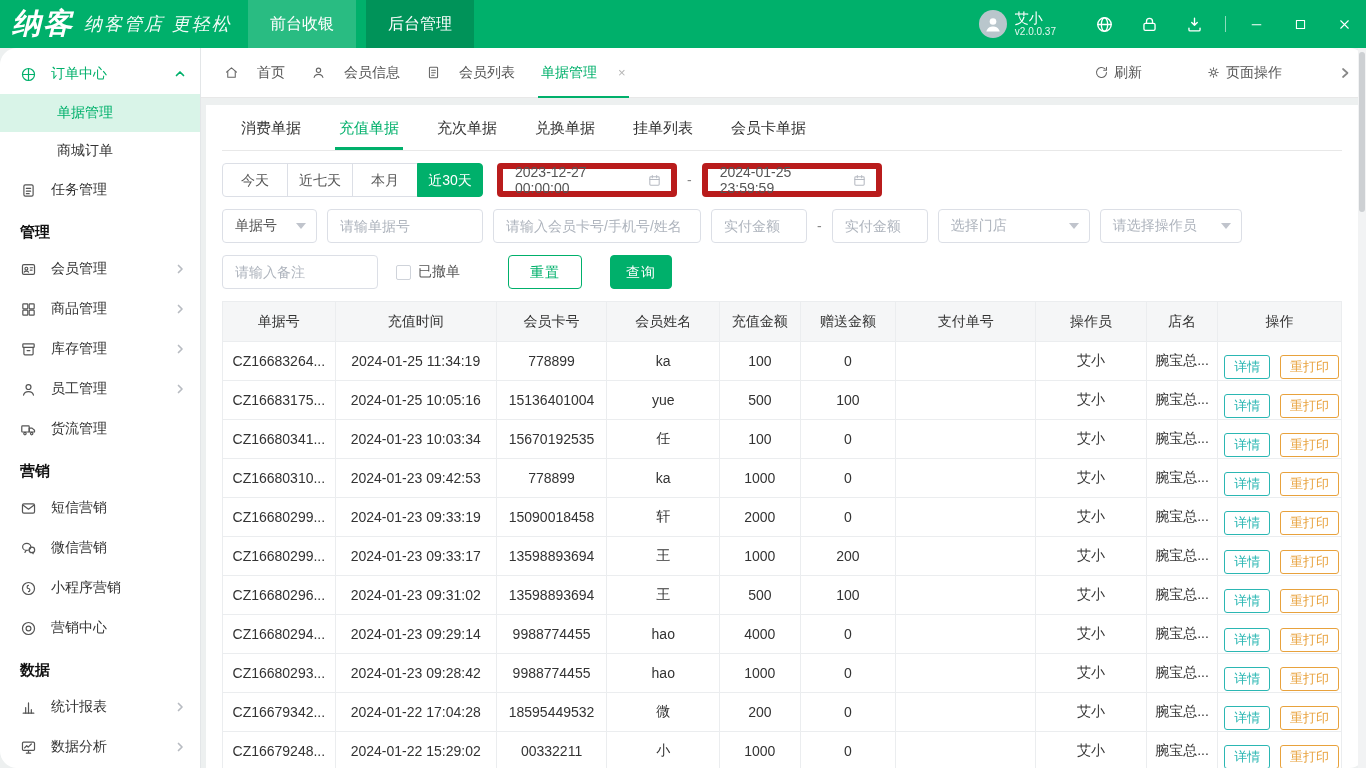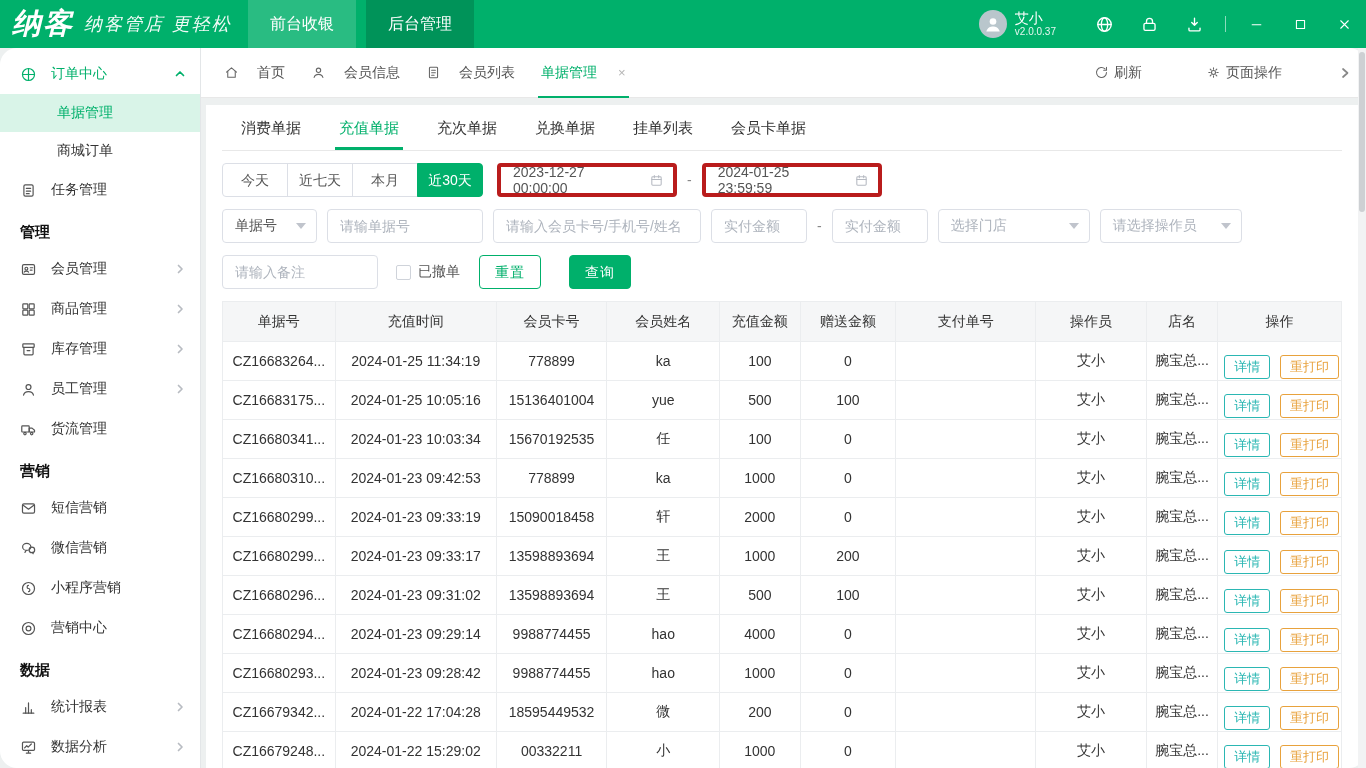--- a/index.html
+++ b/index.html
@@ -67,37 +67,37 @@
   .doc-tab.active::after { content:""; position:absolute; left:15px; right:15px; bottom:0; height:3px; background:var(--primary,#00b06b); }
 
   .frow { display:flex; align-items:center; margin-top:12px; flex-shrink:0; }
   .frow > * { margin-right:10px; }
   .range-group { display:flex; margin-right:14px; }
   .range-btn { width:66px; height:34px; line-height:32px; text-align:center; border:1px solid #dcdfe6; background:#fff; color:#555; margin-left:-1px; cursor:pointer; font-size:14px; }
   .range-btn:first-child { margin-left:0; border-radius:4px 0 0 4px; }
   .range-btn:last-child { border-radius:0 4px 4px 0; }
   .range-btn.active { background:var(--primary,#00b06b); border-color:var(--primary,#00b06b); color:#fff; position:relative; }
 
-  .date-input { width:180px; height:34px; border:4px solid #b91c1c; border-radius:4px; display:flex; align-items:center; padding:0 9px 0 12px; color:#555; background:#fff; cursor:pointer;gap:33px; }
+  .date-input { width:180px; height:34px; border:6px solid #b91c1c; border-radius:4px; display:flex; align-items:center; padding:0 9px 0 12px; color:#555; background:#fff; cursor:pointer;gap:33px; }
   .date-input .txt { flex:1; font-size:14px; }
   .date-input .ic { width:15px; height:15px; color:#b6bac2; }
   .dash { color:#888; }
 
   .f-input { height:34px; border:1px solid #dcdfe6; border-radius:4px; padding:0 12px; font-size:14px; color:#333; outline:none; background:#fff; }
   .f-input::placeholder { color:#aeb4bd; }
   .f-select { height:34px; border:1px solid #dcdfe6; border-radius:4px; display:flex; align-items:center; justify-content:space-between; padding:0 10px 0 12px; background:#fff; cursor:pointer; }
   .f-select .label { font-size:14px; }
   .f-select .label.val { color:#555; }
   .f-select .label.ph { color:#aeb4bd; }
   .sel-arrow { width:0; height:0; border-left:5px solid transparent; border-right:5px solid transparent; border-top:6px solid #c0c4cc; margin-left:8px; }
 
   .cbx-wrap { display:flex; align-items:center; gap:7px; margin:0 16px 0 8px; color:#555; }
   .cbx { width:15px; height:15px; border:1px solid #cfd3da; border-radius:2px; background:#fff; cursor:pointer; }
   .btn { height:34px; border-radius:4px; font-size:14px; cursor:pointer; text-align:center; line-height:32px; letter-spacing:1px; }
-  .btn-reset { width:62px; border:1px solid var(--primary,#00b06b); color:var(--primary,#00b06b); background:#fff; margin-left:3px; }
+  .btn-reset { width:74px; border:1px solid var(--primary,#00b06b); color:var(--primary,#00b06b); background:#fff; margin-left:32px; }
   .btn-query { width:62px; border:1px solid var(--primary,#00b06b); background:var(--primary,#00b06b); color:#fff; margin-left:18px; }
 
   
   .table-wrap { margin-top:12px; flex:1; overflow:hidden; }
   table { width:100%; border-collapse:collapse; table-layout:fixed; }
   th, td { border:1px solid #ebedef; height:39px; text-align:center; font-size:14px; padding:0 6px; white-space:nowrap; overflow:hidden; color:#333; }
   th { background:#f5f6f7; height:40px; font-weight:400; }
   .tag-btn { display:inline-block; padding:3px 9px; border-radius:3px; font-size:13px; background:#fff; cursor:pointer; line-height:1.3; }
   .tag-detail { border:1px solid var(--detail,#2bb7b3); color:var(--detail,#2bb7b3); margin-right:6px; }
   .tag-reprint { border:1px solid var(--reprint,#e8a23d); color:var(--reprint,#e8a23d);margin-top:12px; }

